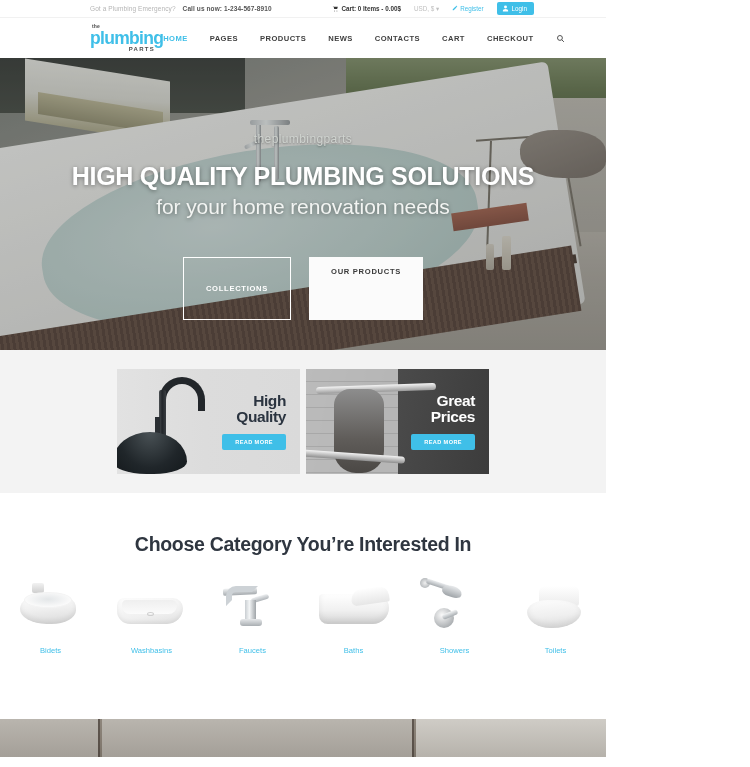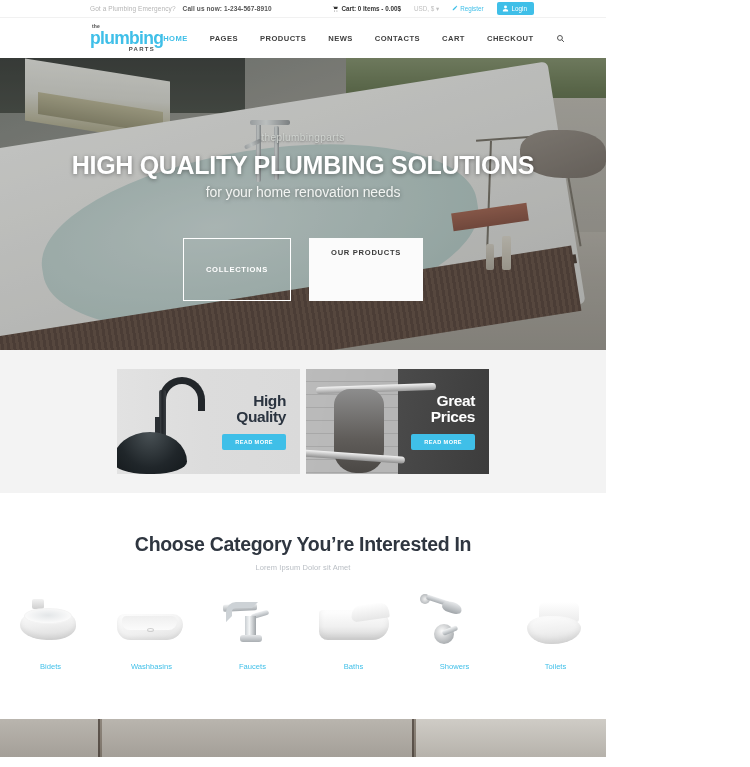--- a/index.html
+++ b/index.html
@@ -154,30 +154,30 @@
     position:absolute; right:78px; top:150px; width:76px; height:18px;
     background: linear-gradient(180deg,#9c5844,#7e4334); transform: rotate(-8deg);
   }
   .hero-scrim { position:absolute; inset:0; background: rgba(80,84,80,0.30); }
   .hero-content {
     position: absolute; inset: 0;
     display:flex; flex-direction:column; align-items:center;
     padding-top: 74px;
   }
   .hero-kicker {
-    font-size: 10px; color:#cfd3cf; letter-spacing:.4px; margin-bottom:10px;
+    font-size: 12px; color:#cfd3cf; letter-spacing:.4px; margin-bottom:18px;
     text-shadow: 0 1px 2px rgba(0,0,0,.35);
   }
   .hero-h1 {
     font-size: 25px; font-weight: bold; color:#ffffff;
     letter-spacing: -0.3px; line-height: 1;
     text-shadow: 0 1px 4px rgba(0,0,0,.4);
   }
   .hero-h2 {
-    font-size: 14px; color:#f2f4f2; font-weight: normal;
+    font-size: 21px; color:#f2f4f2; font-weight: normal;
     margin-top: 6px; letter-spacing: -0.1px;
     text-shadow: 0 1px 4px rgba(0,0,0,.4);
   }
   .hero-btns { display:flex; gap: 18px; margin-top: 38px; }
   .btn-outline {
     border: 1.5px solid #ffffff; color:#ffffff;
     font-size: 7.6px; font-weight:bold; letter-spacing:.7px;
     padding: 26px 22px; background: transparent;
   }
   .btn-solid {
@@ -542,21 +542,20 @@
       <div class="promo-txt">
         <div class="promo-title">Great
 Prices</div>
         <span class="promo-btn">READ MORE</span>
       </div>
     </div>
   </div>
 
   <div class="cats">
     <div class="cats-title">Choose Category You’re Interested In</div>
-    <div class="cats-sub">Lorem Ipsum Dolor sit Amet</div>
     <div class="cat-row">
 
       <div class="cat">
         <div class="cat-img ic-bidet">
           <div class="tap"></div>
             <div class="bowl"></div>
             <div class="rim"></div>
         </div>
         <div class="cat-label">Bidets</div>
       </div>

